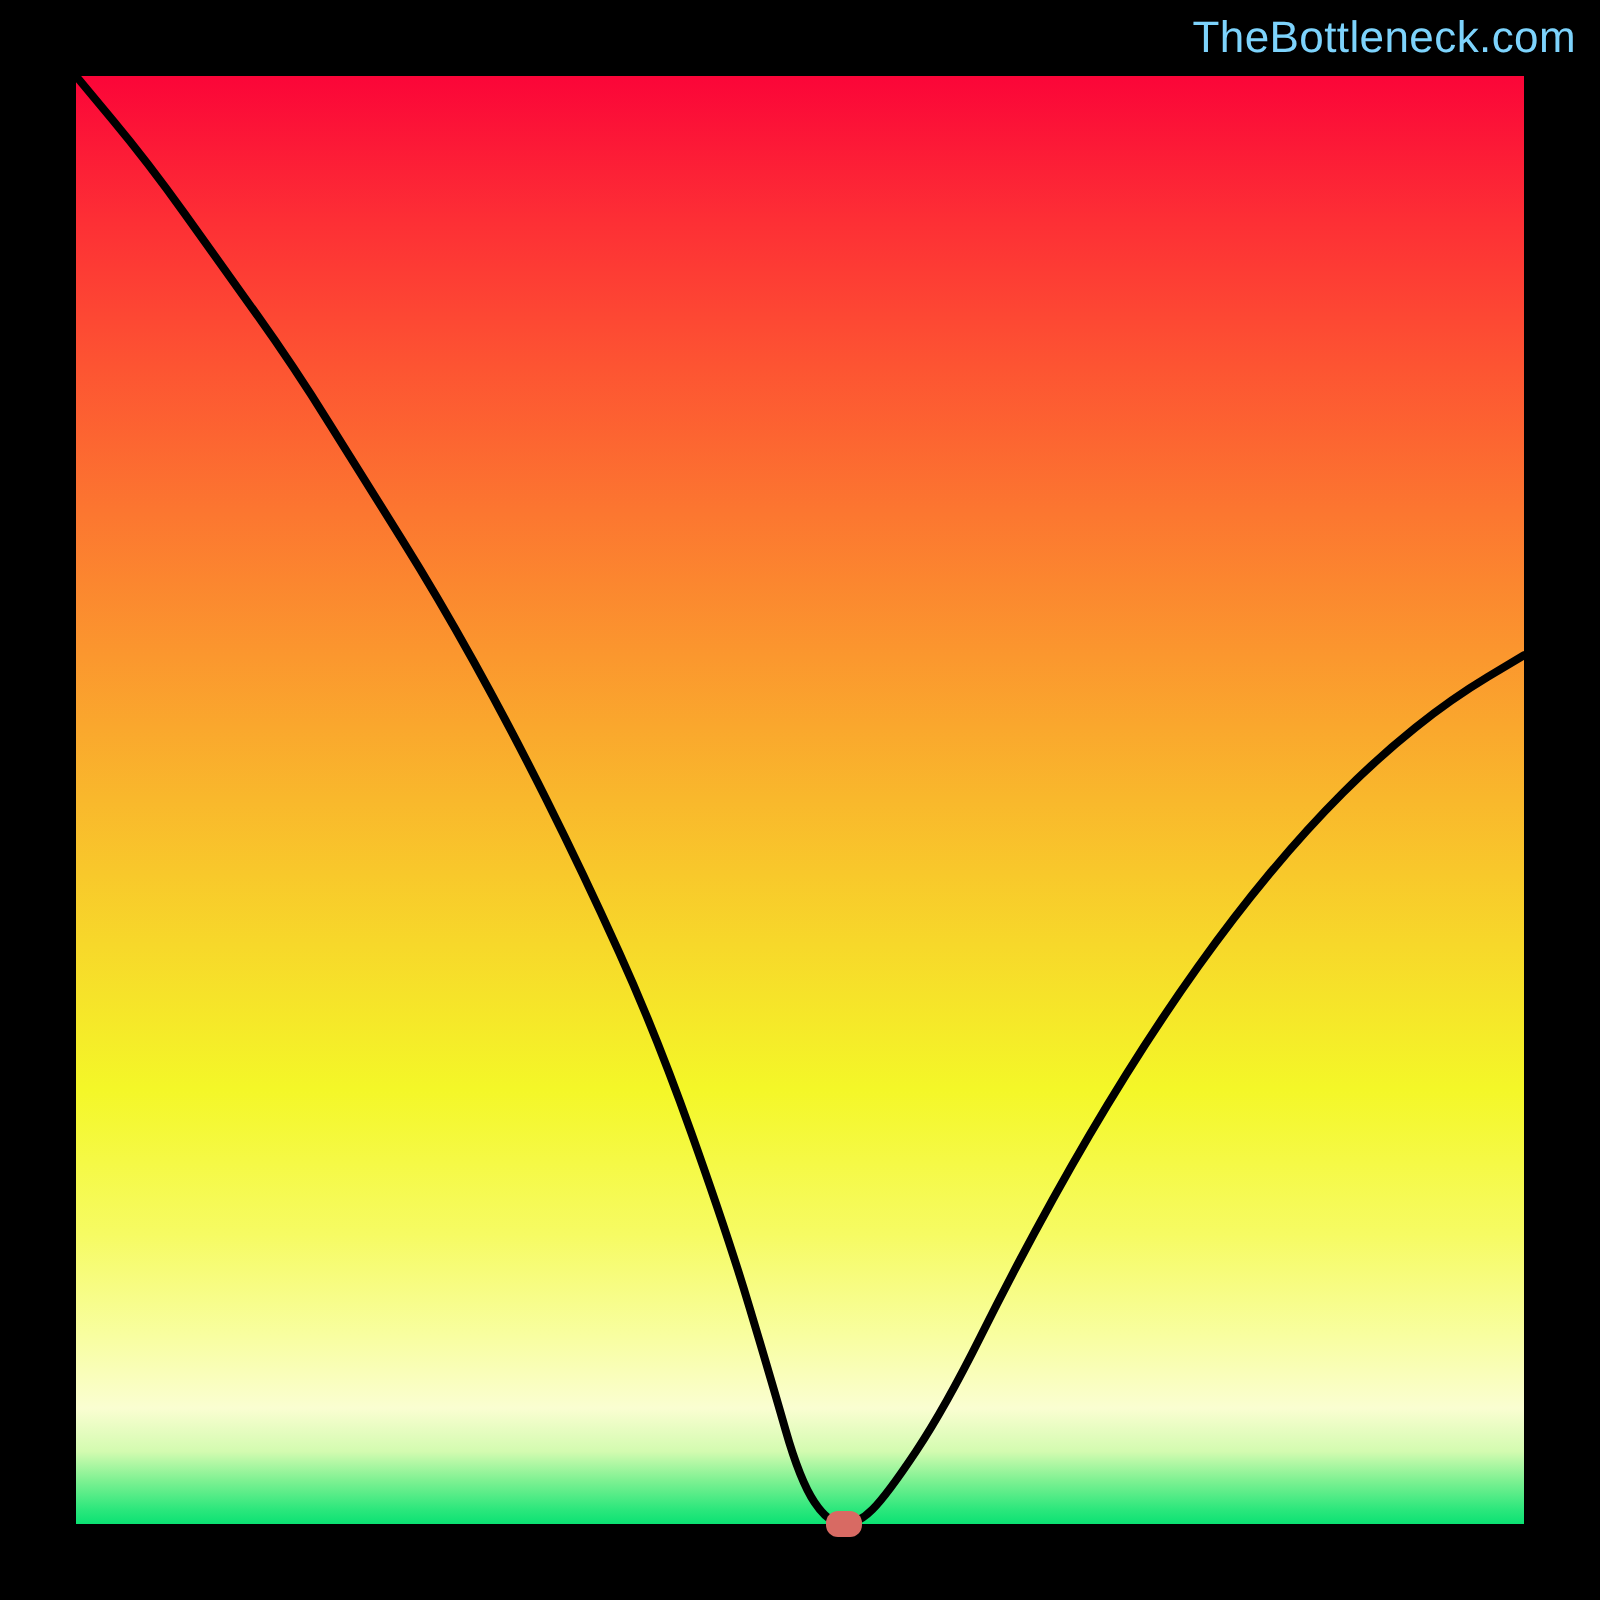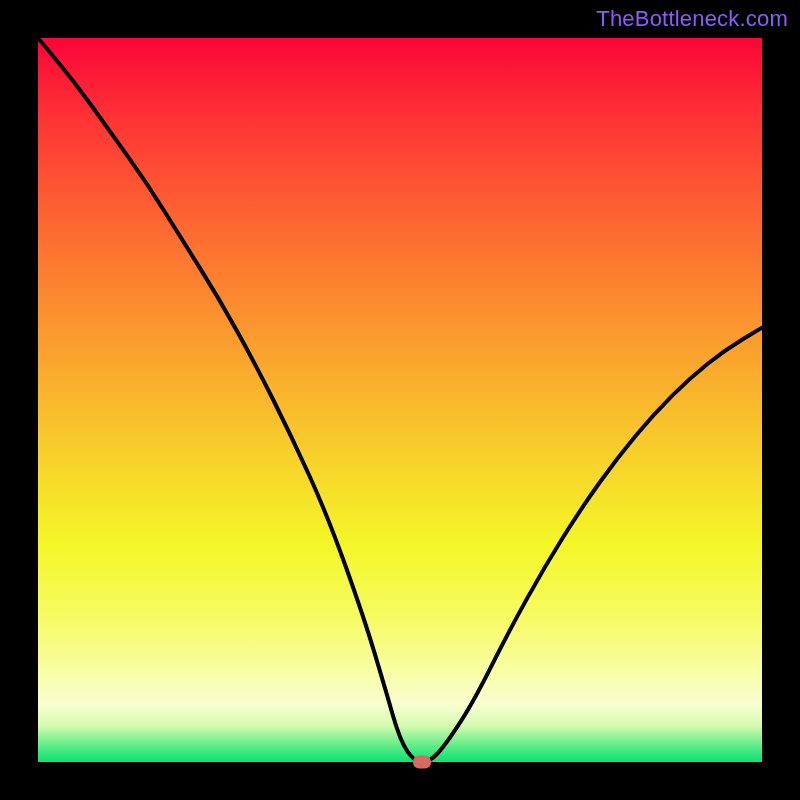--- a/index.html
+++ b/index.html
@@ -13,21 +13,21 @@
   }
   .stage {
     position: relative;
     width: 800px;
     height: 800px;
   }
   .watermark {
     position: absolute;
     top: 6px;
     right: 12px;
-    color: #8b5cf6;
+    color: #7dd3fc;
     font-size: 22px;
     font-weight: 400;
     letter-spacing: 0.2px;
     z-index: 10;
     user-select: none;
   }
   .plot {
     position: absolute;
     left: 38px;
     top: 38px;

